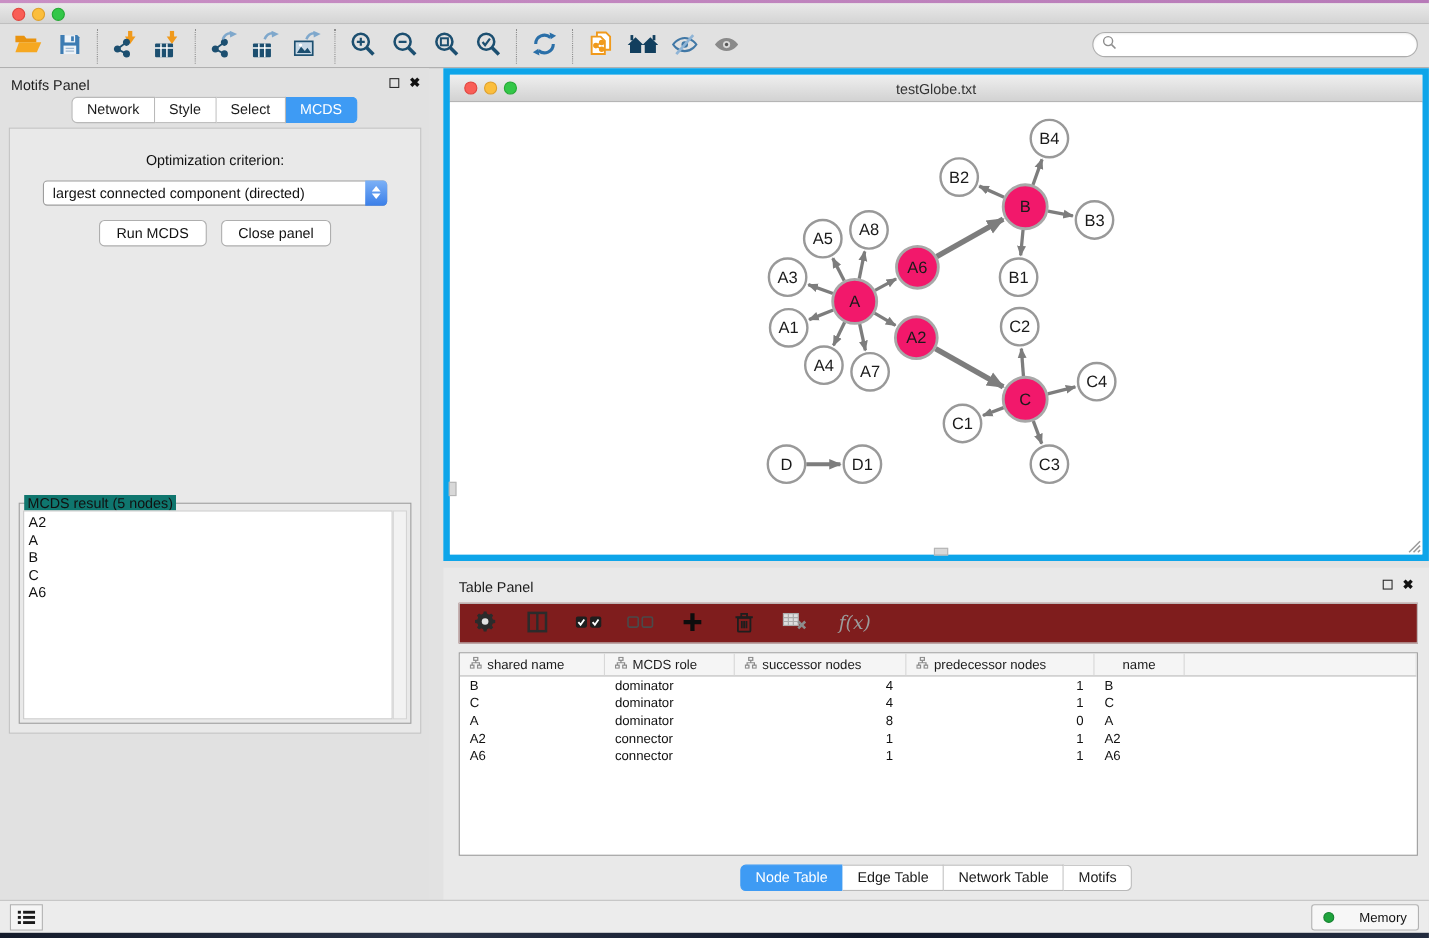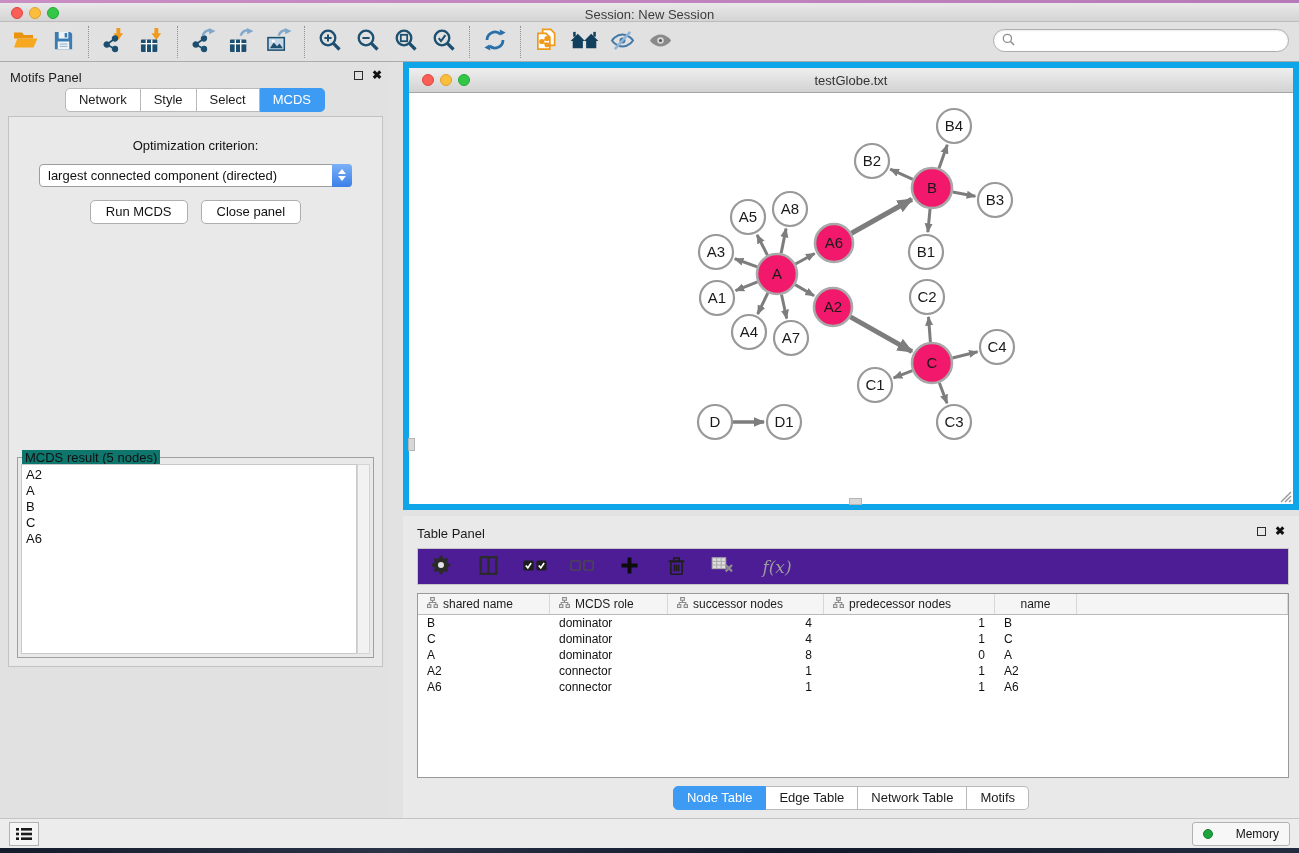--- a/index.html
+++ b/index.html
@@ -68,21 +68,21 @@
   #net-titlebar { position:relative; height:25px; background:linear-gradient(#efefef,#d2d2d2); border-bottom:1px solid #a5a5a5; }
   #net-title { position:absolute; left:0; right:0; top:5px; text-align:center; font-size:13px; color:#333; }
   #net-canvas { position:absolute; left:0; top:25px; right:0; bottom:0; background:#fff; overflow:hidden; }
   #graph-svg { position:absolute; left:0; top:0; }
   .split-handle { position:absolute; background:#d8d8d8; border:1px solid #b5b5b5; }
   #grip { position:absolute; right:1px; bottom:1px; }
 
   
   #table-panel { position:absolute; left:403px; top:516px; width:896px; height:302px; background:#e9e9e9; }
   #tp-title { position:absolute; left:14px; top:10px; font-size:13px; color:#1b1b1b; }
-  #tp-toolbar { position:absolute; left:14px; right:10px; top:32px; height:37px; background:#4c1d95;
+  #tp-toolbar { position:absolute; left:14px; right:10px; top:32px; height:37px; background:#7f1d1d;
     border:1px solid #c6c6c6; display:flex; align-items:center; gap:17px; padding-left:8px; }
   .tp-btn { width:30px; height:30px; display:flex; align-items:center; justify-content:center; background:none; border:none; }
   .fx-label { font-family:"DejaVu Serif", serif; font-style:italic; font-size:17px; color:#9c9c9c; }
 
   #node-table { position:absolute; left:14px; right:10px; top:77px; bottom:40px; background:#fff; border:1px solid #999; overflow:hidden; }
   .tbl-grid { display:grid; grid-template-columns:132px 118px 156px 171px 82px 1fr; }
   #tbl-header { background:#f5f5f5; border-bottom:1px solid #bbb; height:21px; }
   .th-cell { display:flex; align-items:center; gap:5px; font-size:12px; color:#1b1b1b; padding-left:9px; border-right:1px solid #d8d8d8; }
   .th-cell.center { justify-content:center; padding-left:0; }
   .tbl-row { height:16px; }
@@ -104,21 +104,20 @@
 </style>
 </head>
 <body>
 
 <div id="wallpaper-top"></div>
 
 <div id="titlebar">
   <span class="traffic t-red" style="left:11px"></span>
   <span class="traffic t-yellow" style="left:29px"></span>
   <span class="traffic t-green" style="left:47px"></span>
-  <div id="main-title">Session: New Session</div>
 </div>
 
 <div id="toolbar">
 
   <div class="tgroup">
       <button class="tbtn">
         <span><svg viewBox="0 0 26 24" width="26" height="24">
             <path d="M2 4.5h8l2 2.5h9v3.5H2z" fill="#e9930f"></path>
             <path d="M2 19.5l3.3-9H25.5l-4 9z" fill="#f6a821"></path>
           </svg></span>

